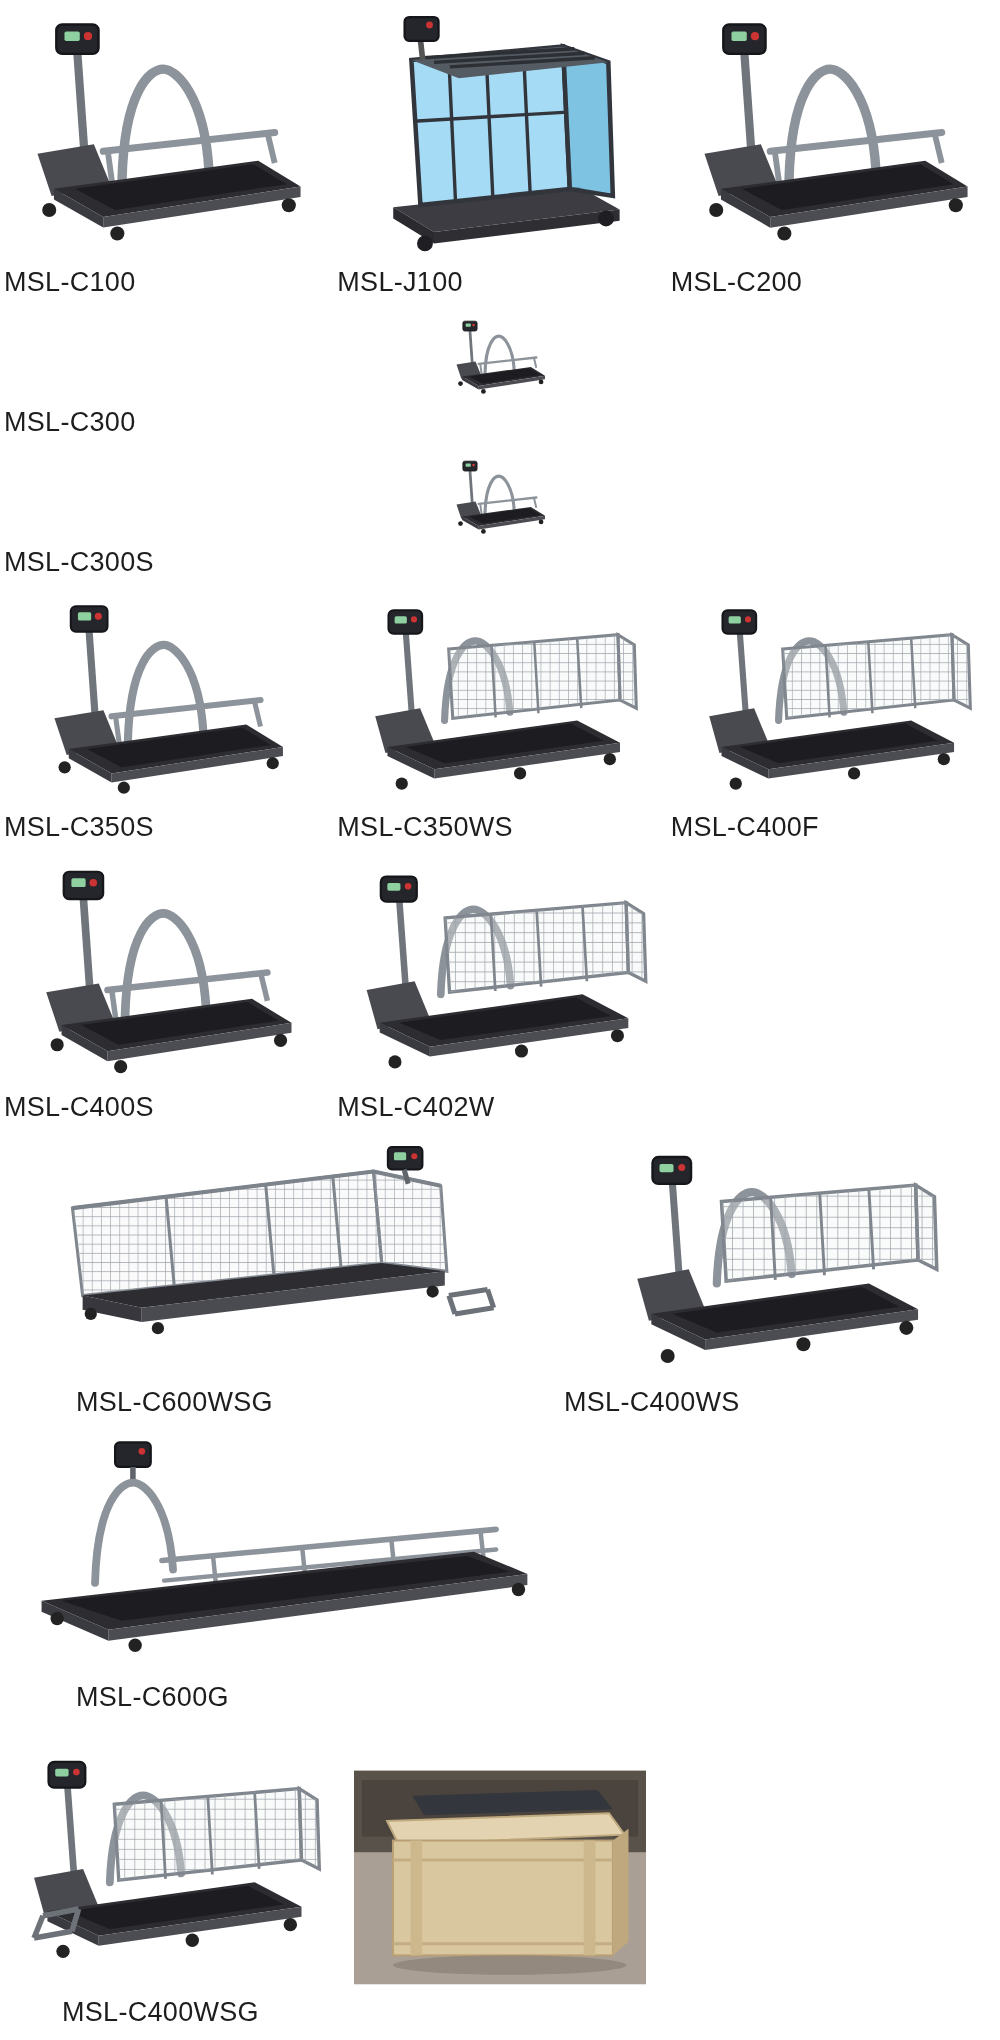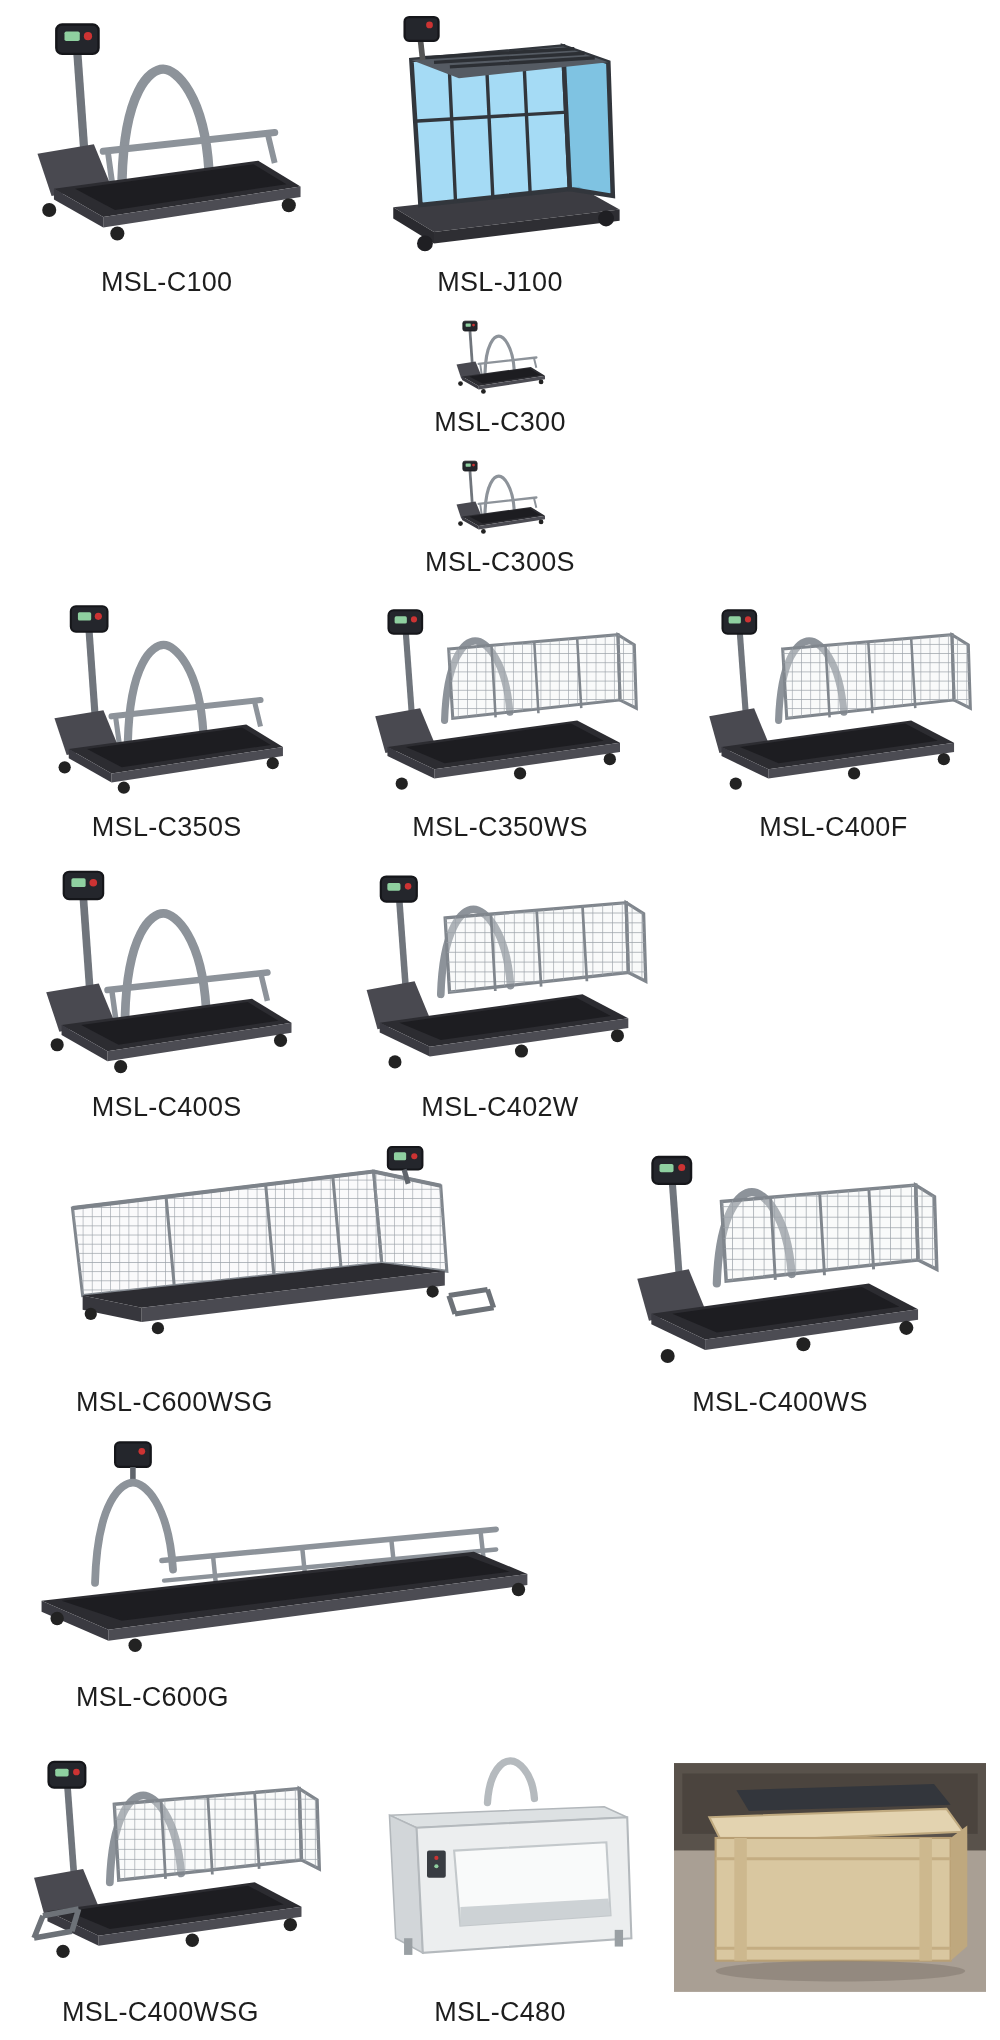--- a/index.html
+++ b/index.html
@@ -9,21 +9,21 @@
   }
   .catalog{width:1000px;height:2040px;display:flex;flex-direction:column}
   .row{display:grid;width:100%}
   .r1{height:310px;grid-template-columns:repeat(3,1fr)}
   .r2{height:280px;grid-template-columns:repeat(1,1fr)}
   .r3{height:265px;grid-template-columns:repeat(3,1fr)}
   .r4{height:280px;grid-template-columns:repeat(3,1fr)}
   .r5{height:295px;grid-template-columns:56% 44%}
   .r6{height:295px;grid-template-columns:56% 44%}
   .r7{height:315px;grid-template-columns:34% 32% 34%}
-  figure.cell{margin:0;display:flex;flex-direction:column;align-items:center;min-width:0;min-height:0;padding:4px 4px 14px}
+  figure.cell{margin:0;display:flex;flex-direction:column;min-width:0;min-height:0;padding:4px 4px 14px}
   .img{flex:1 1 auto;width:100%;min-height:0;display:flex;align-items:center;justify-content:center;padding:4px 10px;box-sizing:border-box}
   .img svg{width:100%;height:100%}
   .label{font-size:27px;color:#1d1d1d;line-height:1;padding-top:8px;letter-spacing:.3px}
   .r5 .cell:first-child .label,
   .r6 .cell:first-child .label{align-self:flex-start;padding-left:72px}
   .r7 .cell:first-child .label{align-self:flex-start;padding-left:58px}
   .defs-holder{position:absolute;width:0;height:0;overflow:hidden}
 </style>
 </head>
 <body>
@@ -169,20 +169,28 @@
       <figcaption class="label">MSL-C100</figcaption>
     </figure>
     <figure class="cell">
       <div class="img">
         <svg viewBox="0 0 260 220">
             <use href="#sym-bluecage"></use>
           </svg>
       </div>
       <figcaption class="label">MSL-J100</figcaption>
     </figure>
+    <figure class="cell">
+      <div class="img">
+        <svg viewBox="0 0 260 200">
+            <use href="#sym-basic"></use>
+          </svg>
+      </div>
+      <figcaption class="label">MSL-C200</figcaption>
+    </figure>
   </div>
 
   <div class="row r2">
     <figure class="cell">
       <div class="img">
         <svg viewBox="0 0 260 200">
             <use href="#sym-basic"></use>
           </svg>
       </div>
       <figcaption class="label">MSL-C300</figcaption>
@@ -276,28 +284,20 @@
   <div class="row r7">
     <figure class="cell">
       <div class="img">
         <svg viewBox="0 0 280 200">
           <use href="#sym-mesh"></use>
           <path d="M26 150 L58 144 M18 170 L52 164 M26 150 L18 170 M58 144 L52 164" stroke="#6d7278" stroke-width="5" fill="none"></path>
         </svg>
       </div>
       <figcaption class="label">MSL-C400WSG</figcaption>
     </figure>
-    <figure class="cell">
-      <div class="img">
-        <svg viewBox="0 0 280 210">
-            <use href="#sym-steel"></use>
-          </svg>
-      </div>
-      <figcaption class="label">MSL-C480</figcaption>
-    </figure>
     <figure class="cell crate">
       <div class="img">
         <svg viewBox="0 0 300 220">
             <use href="#sym-crate"></use>
           </svg>
       </div>
     </figure>
   </div>
 
 </div>

